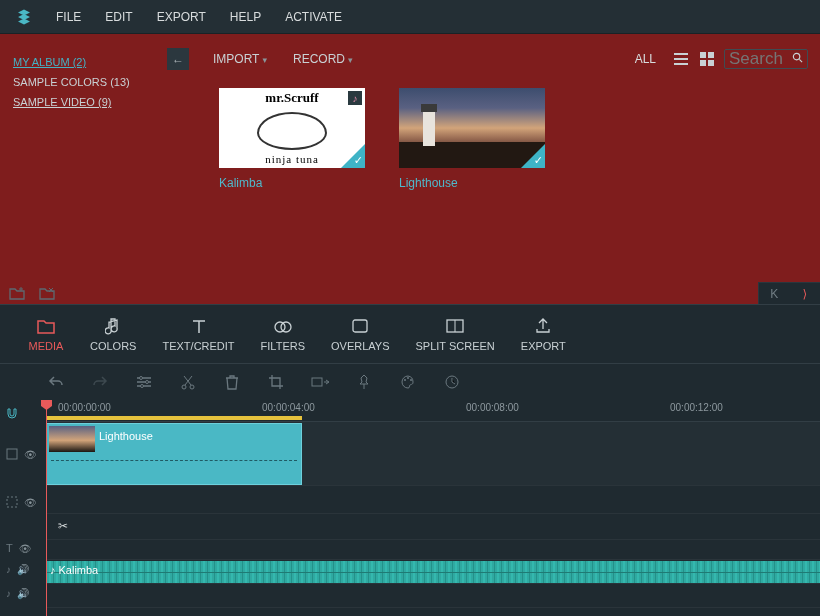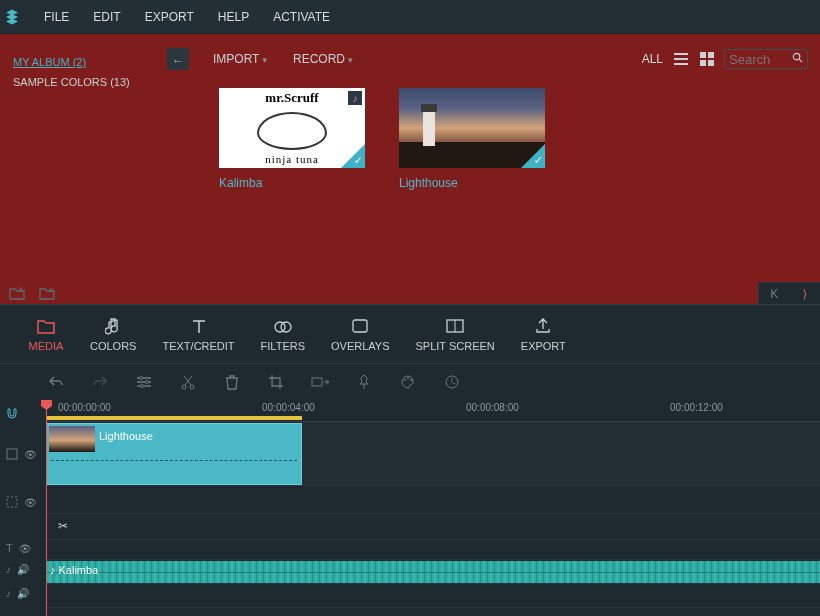--- a/index.html
+++ b/index.html
@@ -9,21 +9,21 @@
     font-family: Arial, sans-serif;
     font-size: 12px;
     color: #c5c9cb;
     overflow: hidden;
   }
   .menubar {
     height: 34px;
     background: #242f35;
     display: flex;
     align-items: center;
-    padding: 0 0;
+    padding: 0 12px;
     border-bottom: 1px solid #1a2226;
   }
   .logo {
     width: 24px; height: 24px;
     display: flex; align-items: center; justify-content: center;
     margin-right: 8px;
   }
   .logo svg { width: 18px; height: 18px; }
   .menu-item {
     padding: 0 12px;
@@ -73,21 +73,21 @@
     margin-left: -30px;
   }
   .dropdown {
     margin-right: 26px;
     color: #c9d1d4;
     font-size: 12px;
     cursor: pointer;
   }
   .chev { font-size: 9px; color: #8a959a; margin-left: 3px; }
   .spacer { flex: 1; }
-  .all-label { color: #d8dcdd; font-size: 12px; margin-right: 9px; }
+  .all-label { color: #d8dcdd; font-size: 12px; margin-right: 16px; }
   .view-btn {
     width: 18px; height: 18px;
     margin-right: 8px;
     cursor: pointer;
     display: flex; align-items: center; justify-content: center;
     color: #c9d1d4;
   }
   .search-wrap {
     width: 84px;
     border: 1px solid #3f4c53;
@@ -96,21 +96,21 @@
     border-radius: 2px;
     height: 20px;
     padding: 0 4px;
   }
   .search-wrap input {
     flex: 1;
     width: 56px;
     background: none;
     border: none;
     color: #c9d1d4;
-    font-size: 13px;
+    font-size: 17px;
     outline: none;
   }
   .search-wrap .sicon { color: #c9d1d4; }
   .thumbs {
     display: flex;
     gap: 34px;
     padding-left: 2px;
   }
   .thumb { width: 146px; padding-left: 20px; }
   .thumb-img {
@@ -416,20 +416,21 @@
   <div class="menu-item">EDIT</div>
   <div class="menu-item">EXPORT</div>
   <div class="menu-item">HELP</div>
   <div class="menu-item">ACTIVATE</div>
 </div>
 
 <div class="browser-area">
   <div class="sidebar">
     <div class="sidebar-item active">MY ALBUM (2)</div>
     <div class="sidebar-item">SAMPLE COLORS (13)</div>
+    <div class="sidebar-item underline">SAMPLE VIDEO (9)</div>
   </div>
   <div class="browser-main">
     <div class="browser-topbar">
       <div class="back-arrow">←</div>
       <div class="dropdown">
         <span>IMPORT</span><span class="chev">▾</span>
       </div>
       <div class="dropdown">
         <span>RECORD</span><span class="chev">▾</span>
       </div>

